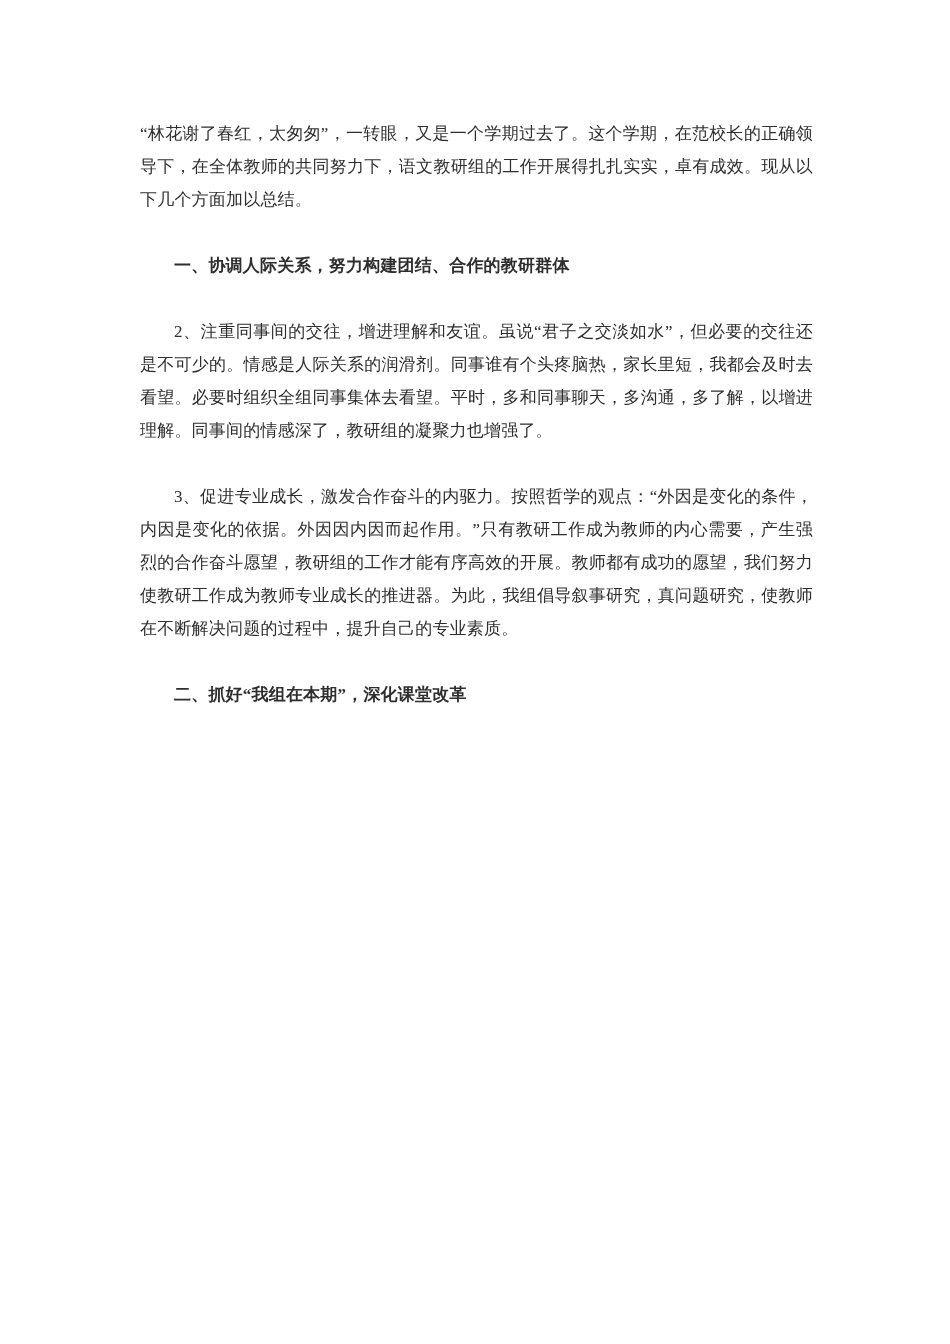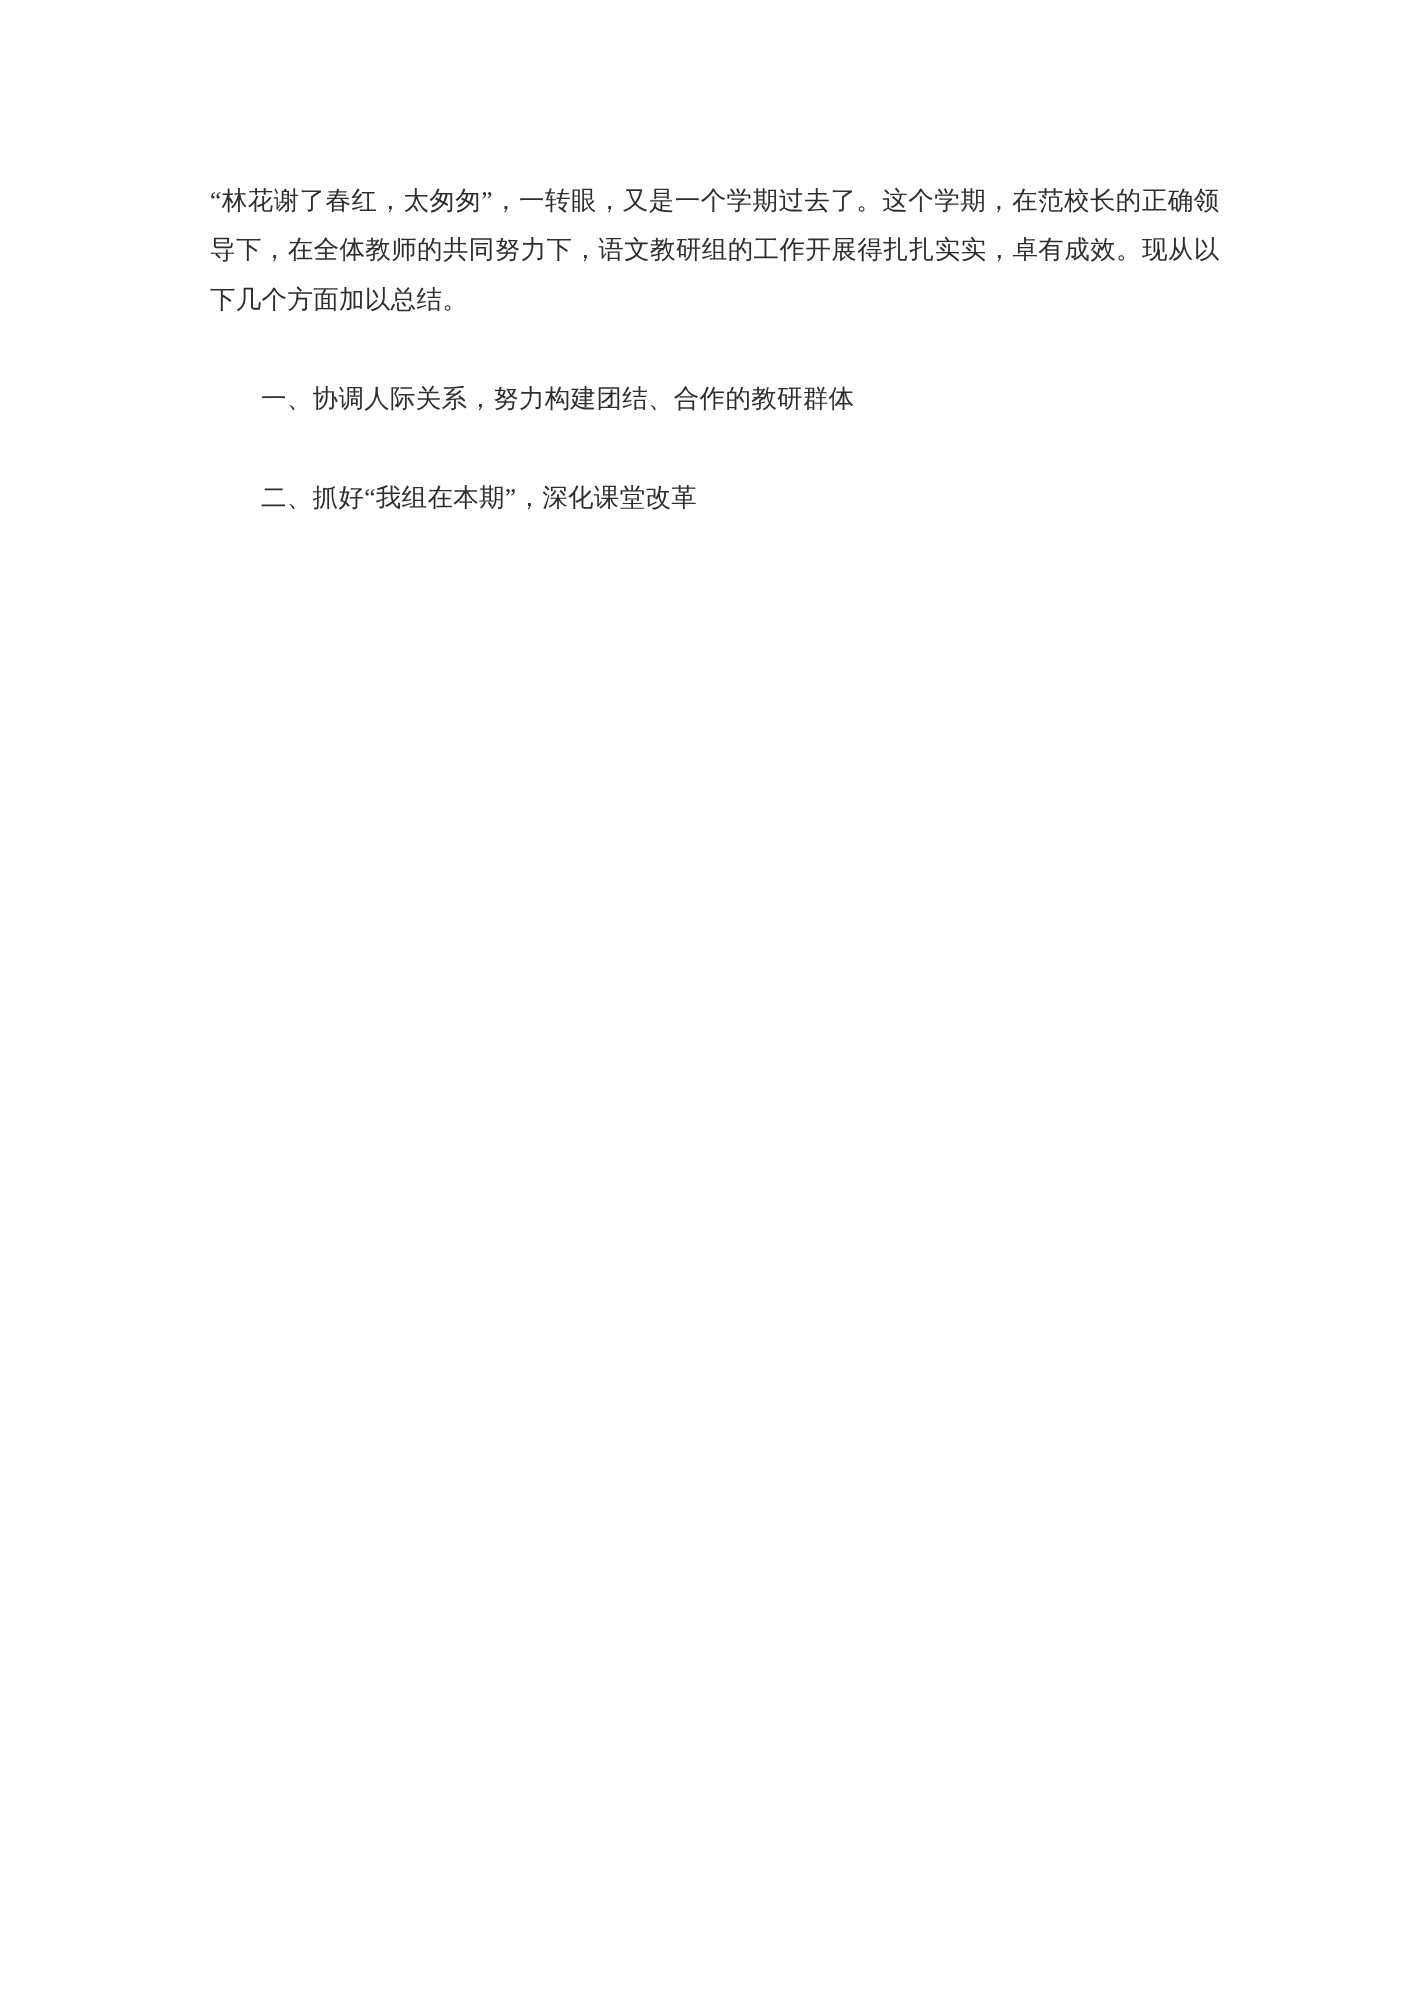--- a/index.html
+++ b/index.html
@@ -31,25 +31,27 @@
     text-indent: 2em;
     font-weight: normal;
   }
   .para.no-indent {
     text-indent: 0;
   }
   .heading {
     margin: 0 0 33px 0;
     text-indent: 2em;
     font-size: 17px;
-    font-weight: normal;
+    font-weight: bold;
   }
 </style>
 </head>
 <body>
 
 <div class="page">
   <div class="content">
     <p class="para no-indent">“林花谢了春红，太匆匆”，一转眼，又是一个学期过去了。这个学期，在范校长的正确领导下，在全体教师的共同努力下，语文教研组的工作开展得扎扎实实，卓有成效。现从以下几个方面加以总结。</p>
     <p class="heading">一、协调人际关系，努力构建团结、合作的教研群体</p>
+    <p class="para">2、注重同事间的交往，增进理解和友谊。虽说“君子之交淡如水”，但必要的交往还是不可少的。情感是人际关系的润滑剂。同事谁有个头疼脑热，家长里短，我都会及时去看望。必要时组织全组同事集体去看望。平时，多和同事聊天，多沟通，多了解，以增进理解。同事间的情感深了，教研组的凝聚力也增强了。</p>
+    <p class="para">3、促进专业成长，激发合作奋斗的内驱力。按照哲学的观点：“外因是变化的条件，内因是变化的依据。外因因内因而起作用。”只有教研工作成为教师的内心需要，产生强烈的合作奋斗愿望，教研组的工作才能有序高效的开展。教师都有成功的愿望，我们努力使教研工作成为教师专业成长的推进器。为此，我组倡导叙事研究，真问题研究，使教师在不断解决问题的过程中，提升自己的专业素质。</p>
     <p class="heading">二、抓好“我组在本期”，深化课堂改革</p>
   </div>
 </div>
 
 </body></html>

